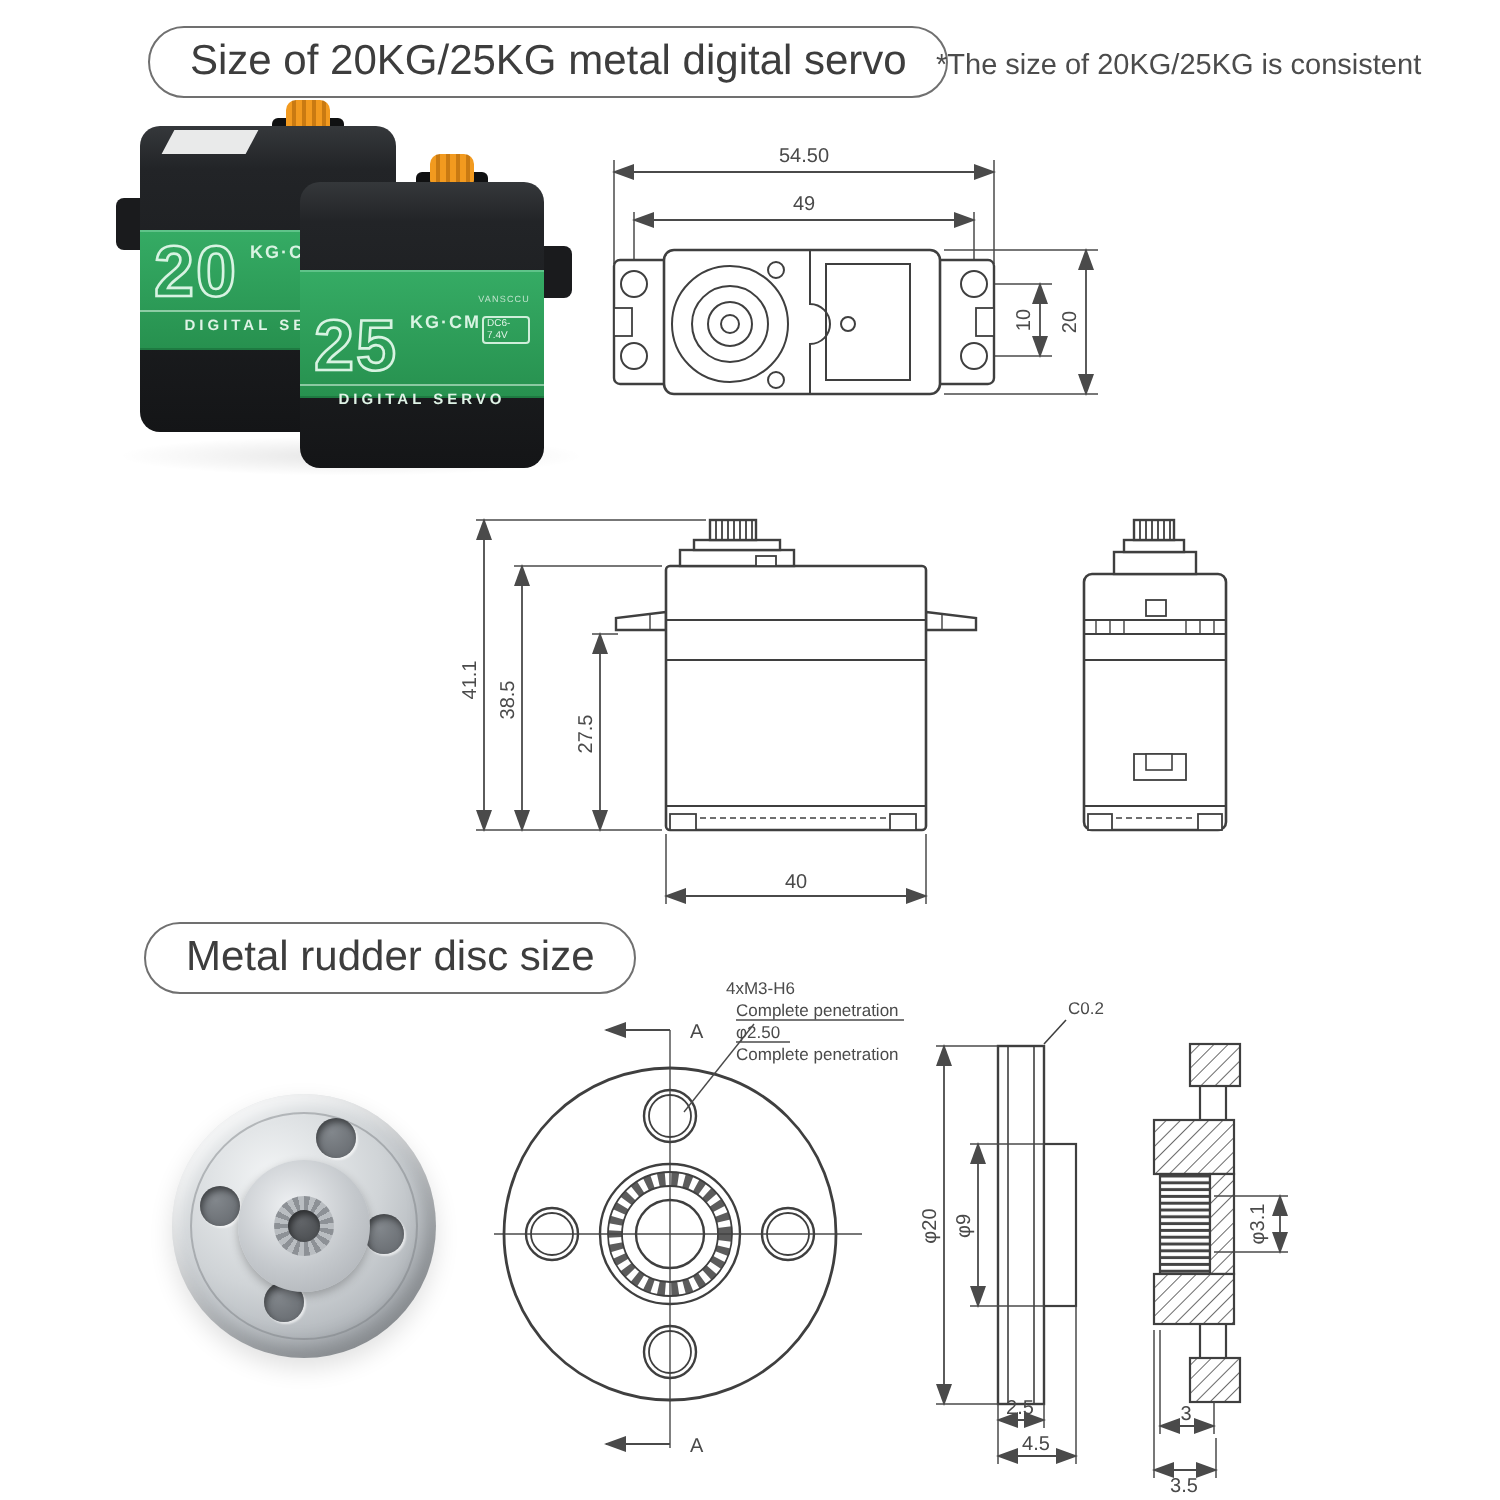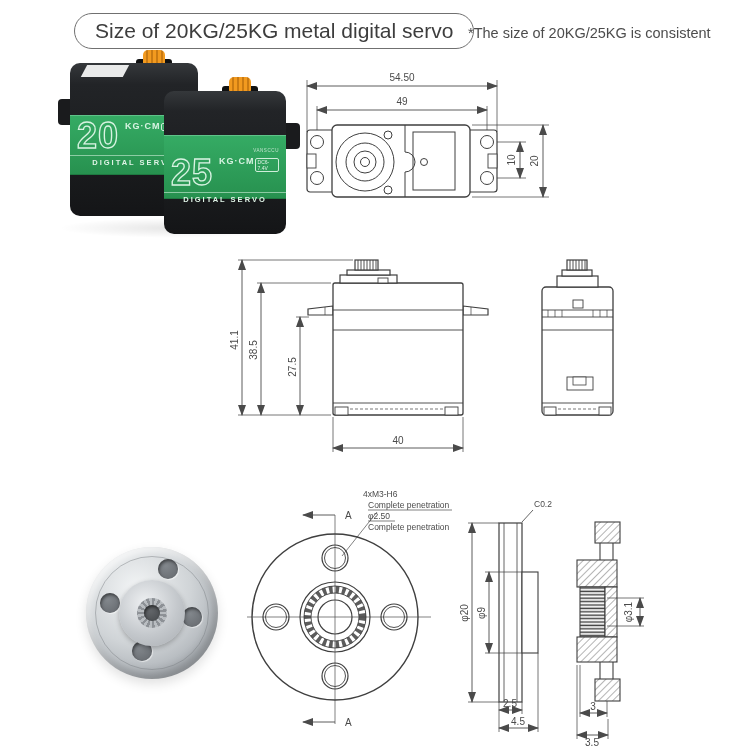--- a/index.html
+++ b/index.html
@@ -87,21 +87,21 @@
         <div class="num">20</div>
         <div class="bandright">
           <div class="kgcm">KG·CM</div>
           <div class="vbadge">DC6-7.4V</div>
         </div>
       </div>
       <div class="dservo">DIGITAL SERVO</div>
     </div>
   </div>
 
-  <div class="servo" style="left:164px;top:91px;width:122px;height:143px;z-index:2;">
+  <div class="servo" style="left:150px;top:91px;width:122px;height:143px;z-index:2;">
     <div class="ear" style="right:-14px;top:32px;width:18px;height:26px;"></div>
     <div class="gearbase" style="left:58px;top:-5px;width:36px;"></div>
     <div class="gear" style="left:65px;top:-14px;"></div>
     <div class="sbody"></div>
     <div class="band" style="top:44px;height:62px;">
       <div style="text-align:right;padding:2px 7px 0 0;">
         <span class="brand">VANSCCU</span>
       </div>
       <div class="bandrow" style="padding-top:0;">
         <div class="num">25</div>
@@ -230,20 +230,21 @@
       <line x1="332" y1="65" x2="332" y2="72" stroke-width="0.7"></line>
         <line x1="363" y1="65" x2="363" y2="72" stroke-width="0.7"></line>
       <line x1="370" y1="65" x2="370" y2="72" stroke-width="0.7"></line>
         <line x1="377" y1="65" x2="377" y2="72" stroke-width="0.7"></line>
       <line x1="312" y1="85" x2="383" y2="85"></line>
       <line x1="312" y1="158" x2="383" y2="158"></line>
       <line x1="328" y1="164" x2="367" y2="164" stroke-dasharray="3,2" stroke-width="0.7"></line>
     </g>
   </svg>
 
+  <div class="pill" style="left:72px;top:461px;">Metal rudder disc size</div>
 
   <div class="discphoto" style="left:86px;top:547px;width:132px;height:132px;">
     <div class="discrim"></div>
     <div class="dh" style="left:72px;top:12px;"></div>
     <div class="dh" style="left:14px;top:46px;"></div>
     <div class="dh" style="left:46px;top:94px;"></div>
     <div class="dh" style="left:96px;top:60px;"></div>
     <div class="dischub"></div>
     <div class="discspline"></div>
     <div class="dischole"></div>

